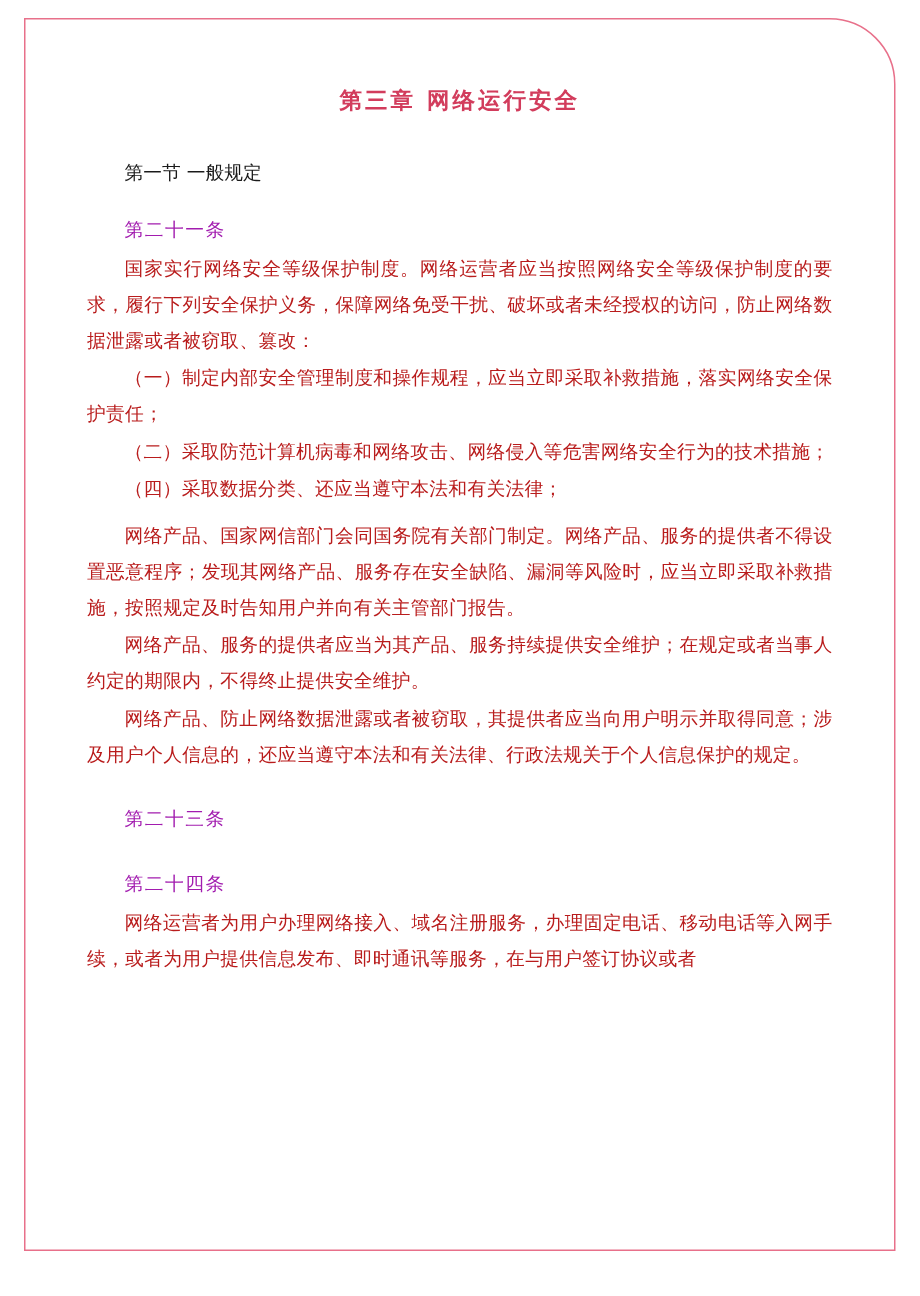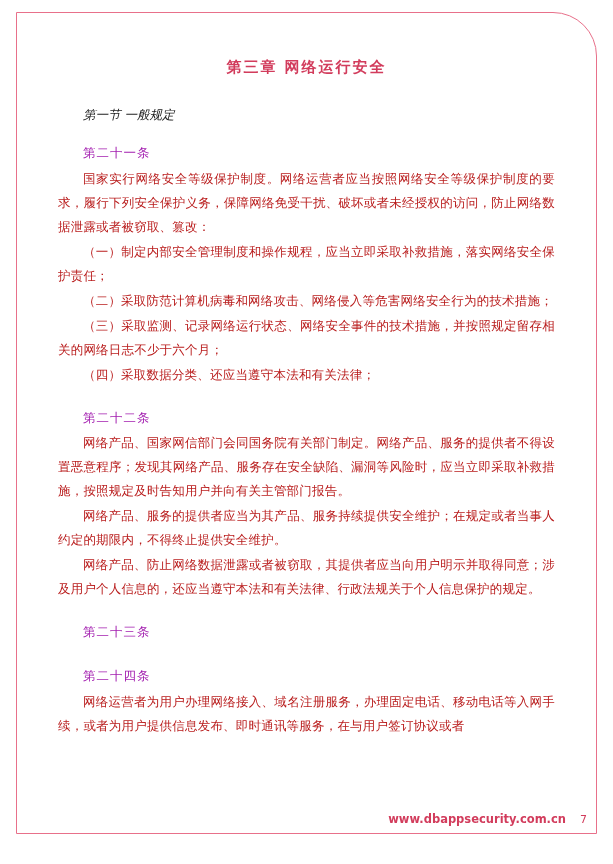--- a/index.html
+++ b/index.html
@@ -49,21 +49,20 @@
     margin: 8px 0 26px 0;
     font-family: "DejaVu Serif", "Liberation Serif", serif;
   }
   .section-title {
     font-size: 12.5px;
     color: #1a1a1a;
     margin: 0 0 14px 0;
     text-indent: 2em;
     font-family: "DejaVu Serif", "Liberation Serif", serif;
     line-height: 1.9;
-    font-style: italic;
   }
   .article-head {
     font-size: 12.5px;
     color: #a21caf;
     margin: 12px 0 2px 0;
     text-indent: 2em;
     font-family: "DejaVu Serif", "Liberation Serif", serif;
     line-height: 1.9;
     letter-spacing: 1px;
   }
@@ -111,39 +110,33 @@
   <div class="content">
 
     <div class="chapter-title">第三章  网络运行安全</div>
 
     <div class="section-title">第一节 一般规定</div>
 
     <div class="article-head">第二十一条</div>
     <p class="para">国家实行网络安全等级保护制度。网络运营者应当按照网络安全等级保护制度的要求，履行下列安全保护义务，保障网络免受干扰、破坏或者未经授权的访问，防止网络数据泄露或者被窃取、篡改：</p>
     <p class="para">（一）制定内部安全管理制度和操作规程，应当立即采取补救措施，落实网络安全保护责任；</p>
     <p class="para">（二）采取防范计算机病毒和网络攻击、网络侵入等危害网络安全行为的技术措施；</p>
-    <p class="para">（三）采取监测、记录网络运行状态、网络安全事件的技术措施，并按照规定留存相关的网络日志不少于六个月；</p>
     <p class="para">（四）采取数据分类、还应当遵守本法和有关法律；</p>
 
     <div class="spacer-sm"></div>
 
-    <div class="article-head">第二十二条</div>
     <p class="para">网络产品、国家网信部门会同国务院有关部门制定。网络产品、服务的提供者不得设置恶意程序；发现其网络产品、服务存在安全缺陷、漏洞等风险时，应当立即采取补救措施，按照规定及时告知用户并向有关主管部门报告。</p>
     <p class="para">网络产品、服务的提供者应当为其产品、服务持续提供安全维护；在规定或者当事人约定的期限内，不得终止提供安全维护。</p>
     <p class="para">网络产品、防止网络数据泄露或者被窃取，其提供者应当向用户明示并取得同意；涉及用户个人信息的，还应当遵守本法和有关法律、行政法规关于个人信息保护的规定。</p>
 
     <div class="spacer-sm"></div>
 
     <div class="article-head">第二十三条</div>
 
     <div class="spacer-sm"></div>
 
     <div class="article-head">第二十四条</div>
     <p class="para">网络运营者为用户办理网络接入、域名注册服务，办理固定电话、移动电话等入网手续，或者为用户提供信息发布、即时通讯等服务，在与用户签订协议或者</p>
 
   </div>
 
-  <div class="footer">
-    <span class="footer-url">www.dbappsecurity.com.cn</span>
-    <span class="footer-page">7</span>
-  </div>
 
 </div>
 
 </body></html>

